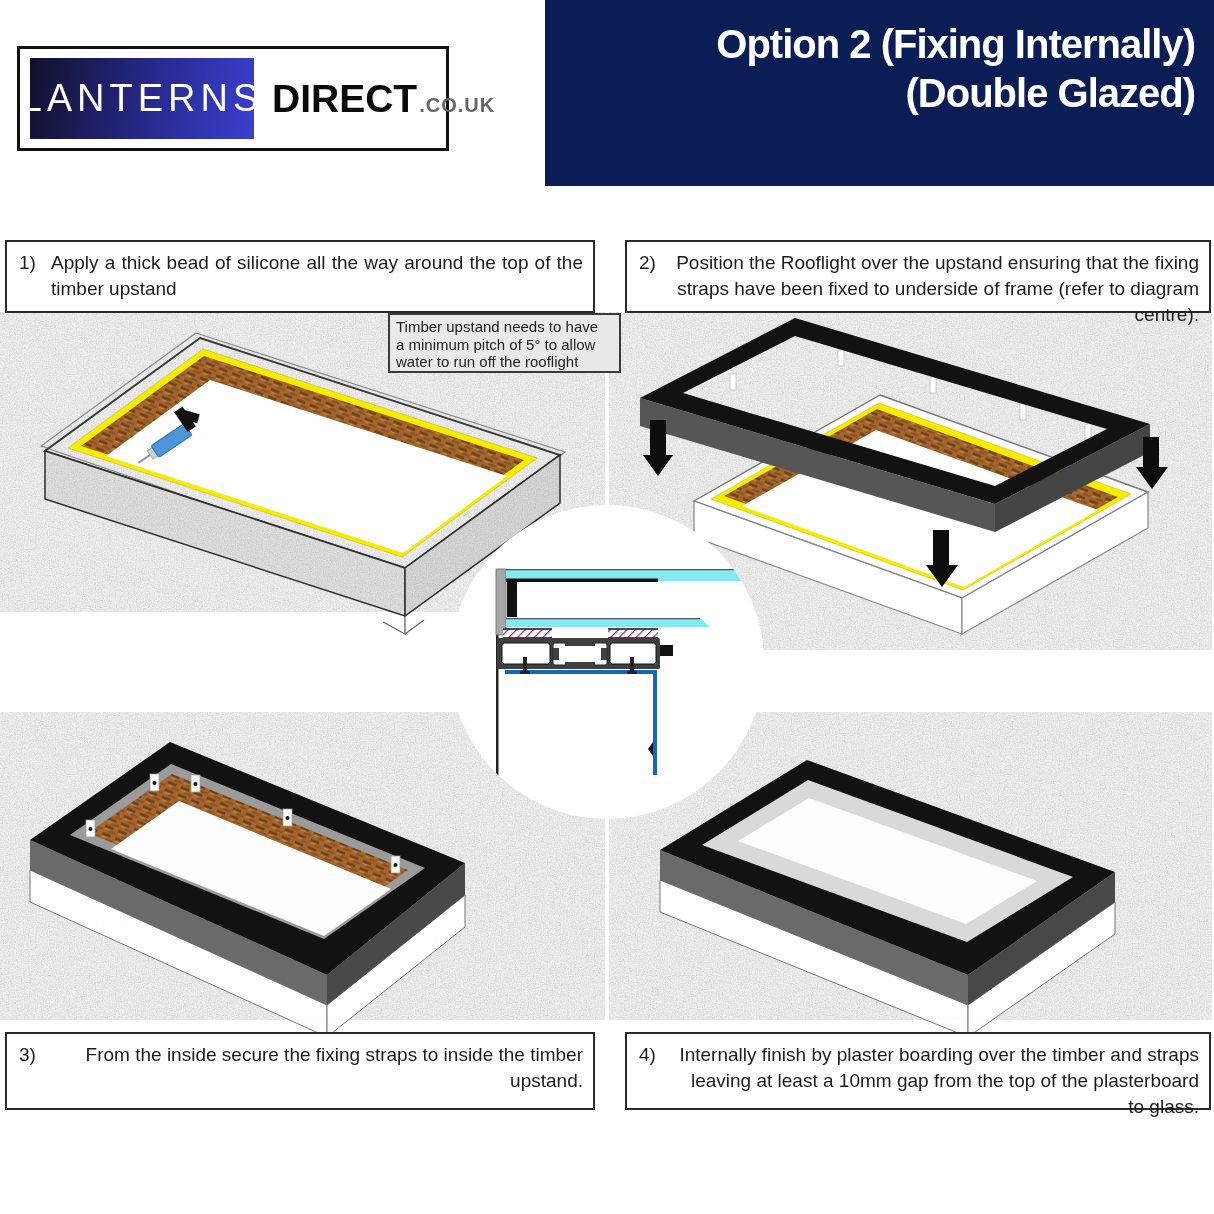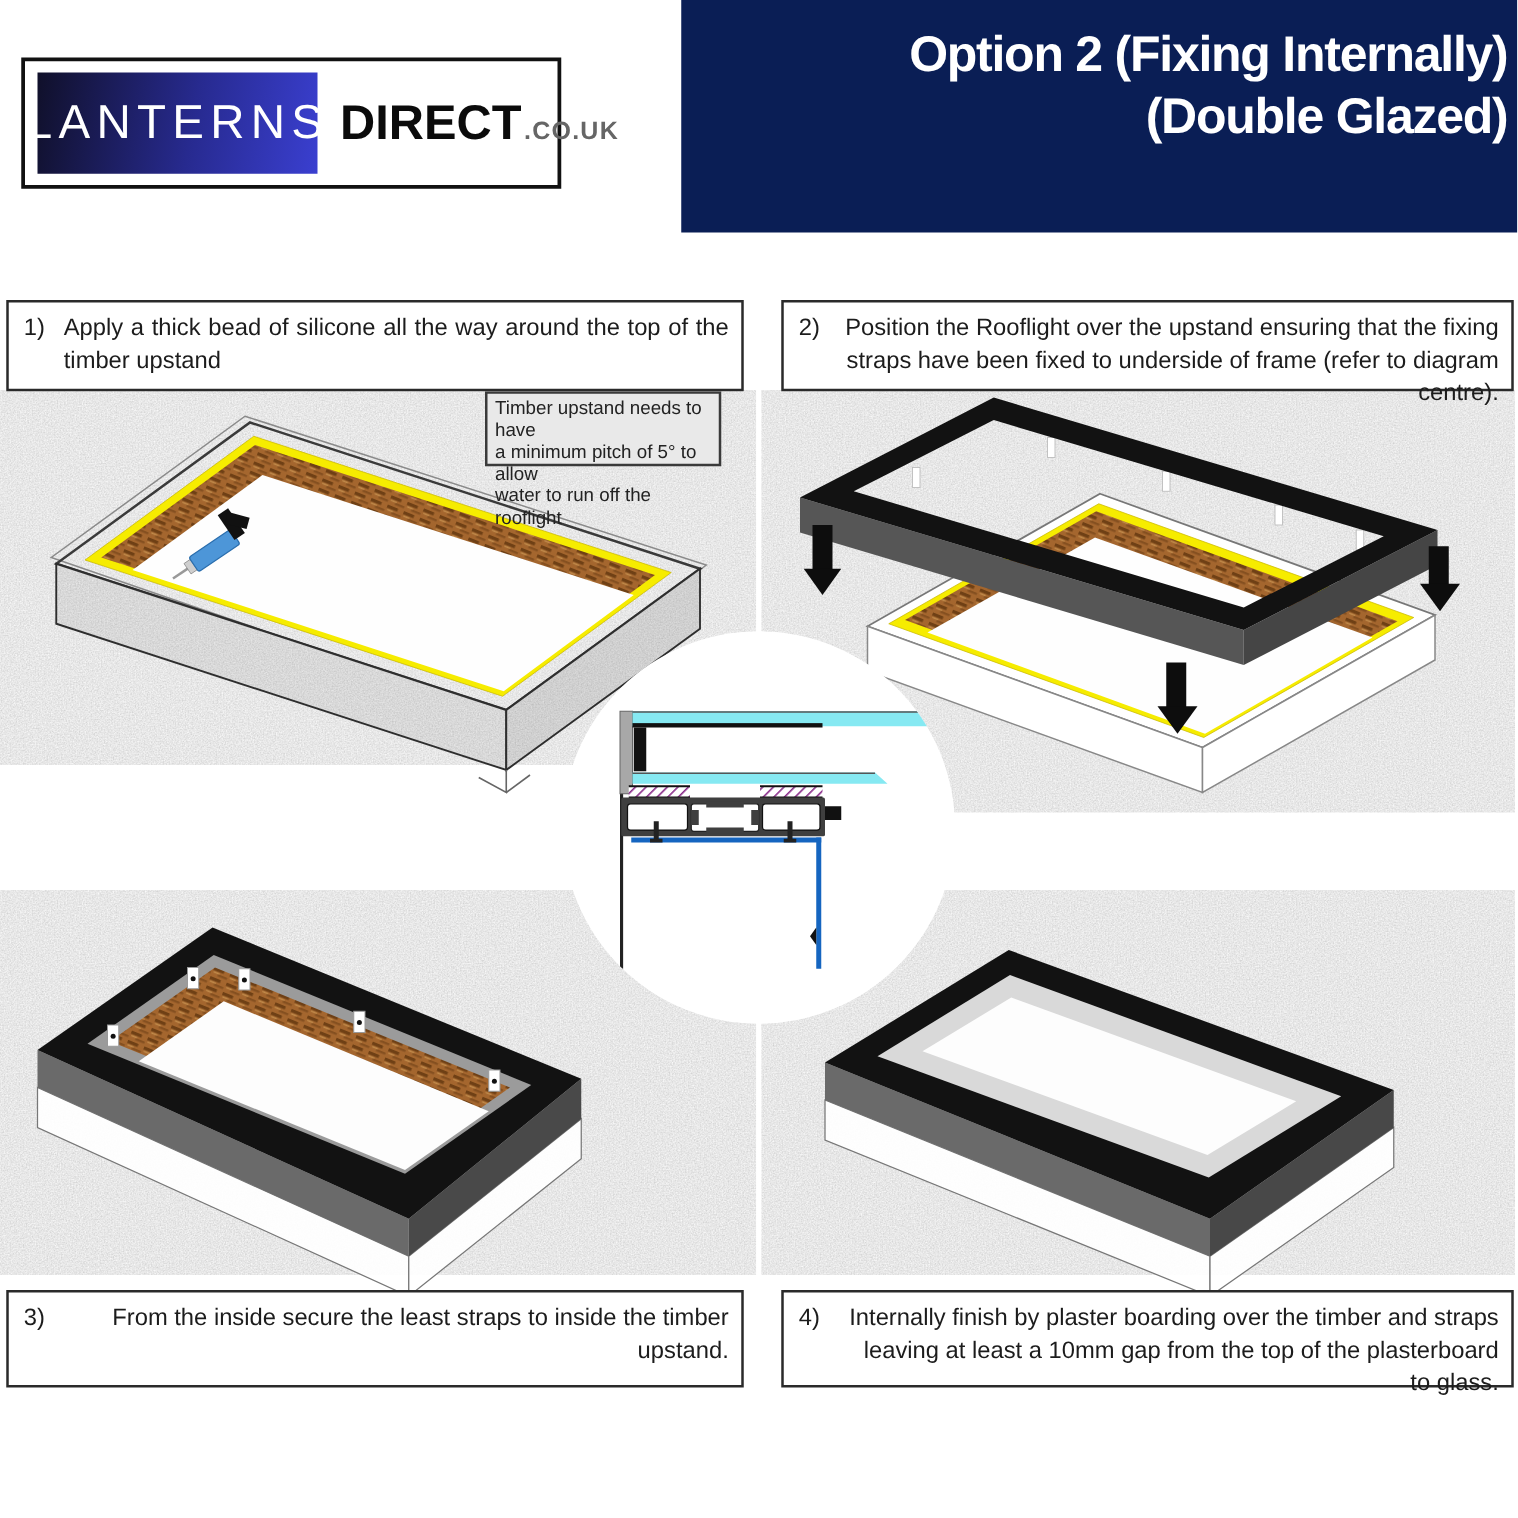--- a/index.html
+++ b/index.html
@@ -10,36 +10,36 @@
   .logo{position:absolute;left:17px;top:46px;width:432px;height:105px;border:3px solid #111;
         box-sizing:border-box;background:#fff;display:flex;align-items:center;padding:0 12px 0 10px;}
   .logo-blue{background:linear-gradient(100deg,#10102a 0%,#272a8f 55%,var(--logo_blue) 100%);
         width:224px;height:81px;display:flex;align-items:center;justify-content:center;flex:0 0 auto;}
   .logo-blue span{color:#fff;font-size:38px;letter-spacing:5px;font-weight:400;}
   .logo-direct{color:#0b0b0b;font-size:39px;font-weight:900;letter-spacing:0px;margin-left:18px;}
   .logo-tld{color:#666;font-size:20px;font-weight:700;letter-spacing:1px;margin-left:2px;margin-top:14px;}
 
   
   .banner{position:absolute;left:545px;top:0;width:669px;height:186px;background:var(--navy);
-        color:#fff;text-align:right;padding:20px 8px 0 0;box-sizing:border-box;}
+        color:#fff;text-align:right;padding:20px 19px 0 0;box-sizing:border-box;}
   .banner div{font-size:40px;line-height:49px;font-weight:600;letter-spacing:-1px;}
 
   
   .step-box{position:absolute;border:2px solid #2a2a2a;background:#fff;box-sizing:border-box;
         display:flex;align-items:flex-start;padding:8px 10px 0 12px;color:#1c1c1c;}
   .step-box .num{flex:0 0 32px;font-size:19px;line-height:26px;}
   .step-box .txt{flex:1 1 auto;font-size:19px;line-height:26px;text-align:right;}
   .box1{left:5px;top:240px;width:590px;height:73px;}
   .box1 .txt{text-align:justify;}
   .box2{left:625px;top:240px;width:586px;height:73px;}
   .box3{left:5px;top:1032px;width:590px;height:78px;}
   .box4{left:625px;top:1032px;width:586px;height:78px;}
 
   
-  .note-box{position:absolute;left:388px;top:313px;width:189px;height:60px;background:#e9e9e9;
+  .note-box{position:absolute;left:388px;top:313px;width:233px;height:60px;background:#e9e9e9;
         border:2px solid #3a3a3a;box-sizing:border-box;padding:3px 6px;color:#222;}
   .note-box div{font-size:15px;line-height:17.5px;}
 
   
   .quad{position:absolute;}
   .q1{left:0;top:312px;}
   .q2{left:609px;top:312px;}
   .q3{left:0;top:712px;}
   .q4{left:609px;top:712px;}
 
@@ -260,20 +260,20 @@
   <div class="step-box box1">
     <span class="num">1)</span>
     <span class="txt">Apply a thick bead of silicone all the way around the top of the timber upstand</span>
   </div>
   <div class="step-box box2">
     <span class="num">2)</span>
     <span class="txt">Position the Rooflight over the upstand ensuring that the fixing straps have been fixed to underside of frame (refer to diagram centre).</span>
   </div>
   <div class="step-box box3">
     <span class="num">3)</span>
-    <span class="txt">From the inside secure the least straps to inside the timber upstand.</span>
+    <span class="txt">From the inside secure the fixing straps to inside the timber upstand.</span>
   </div>
   <div class="step-box box4">
     <span class="num">4)</span>
     <span class="txt">Internally finish by plaster boarding over the timber and straps leaving at least a 10mm gap from the top of the plasterboard to glass.</span>
   </div>
 
 </div>
 
 </body></html>

